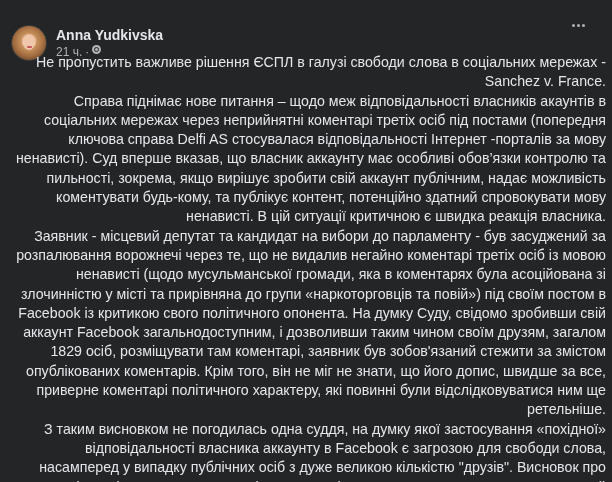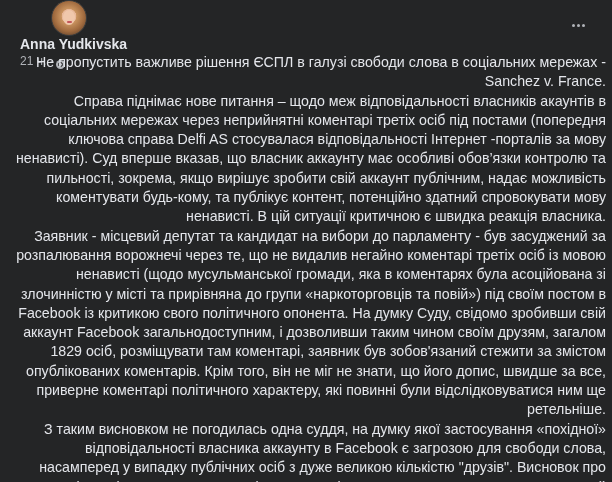--- a/index.html
+++ b/index.html
@@ -3,34 +3,34 @@
   <meta charset="utf-8">
   <style>
     html, body { margin: 0; padding: 0; }
     body {
       width: 612px; height: 482px; overflow: hidden;
       background: #242526;
       font-family: "Liberation Sans", sans-serif;
       color: #e4e6eb;
     }
     .post { position: relative; width: 612px; height: 482px; box-sizing: border-box; }
-    .header { position: absolute; left: 11px; top: 0; display: flex; align-items: center; flex-direction: column; }
+    .header { position: absolute; left: 11px; top: 25px; display: flex; align-items: center; }
     .avatar {
       width: 34px; height: 34px; border-radius: 50%; overflow: hidden;
       background: radial-gradient(circle at 50% 45%, #e8b89a 0 28%, #c9935f 30%, #a06a3e 60%, #3a2b22 100%);
       border: 1px solid #3a3b3c; position: relative;
     }
     .avatar .face {
       position: absolute; left: 11px; top: 9px; width: 12px; height: 15px; border-radius: 50%;
       background: #f0c7ab;
     }
     .avatar .lips { position:absolute; left: 15px; top: 20px; width: 5px; height: 2px; background:#c4575a; border-radius:2px; }
     .meta { margin-left: 9px; }
     .author { font-weight: bold; font-size: 14px; color: #e4e6eb; line-height: 17px; }
-    .sub { font-size: 12px; color: #b0b3b8; line-height: 15px; display: flex; align-items: flex-end; margin-top: 1px; }
+    .sub { font-size: 12px; color: #b0b3b8; line-height: 15px; display: flex; align-items: flex-start; margin-top: 1px; }
     .dot { margin: 0 3px; }
     .globe {
       width: 9px; height: 9px; border-radius: 50%; background: #b0b3b8; display: inline-block; position: relative;
     }
     .globe::after {
       content: ""; position: absolute; left: 2px; top: 2px; width: 5px; height: 5px; border-radius: 50%;
       border: 1px solid #242526; box-sizing: border-box;
     }
     .more-btn {
       position: absolute; right: 22px; top: 17px; width: 24px; height: 16px;

